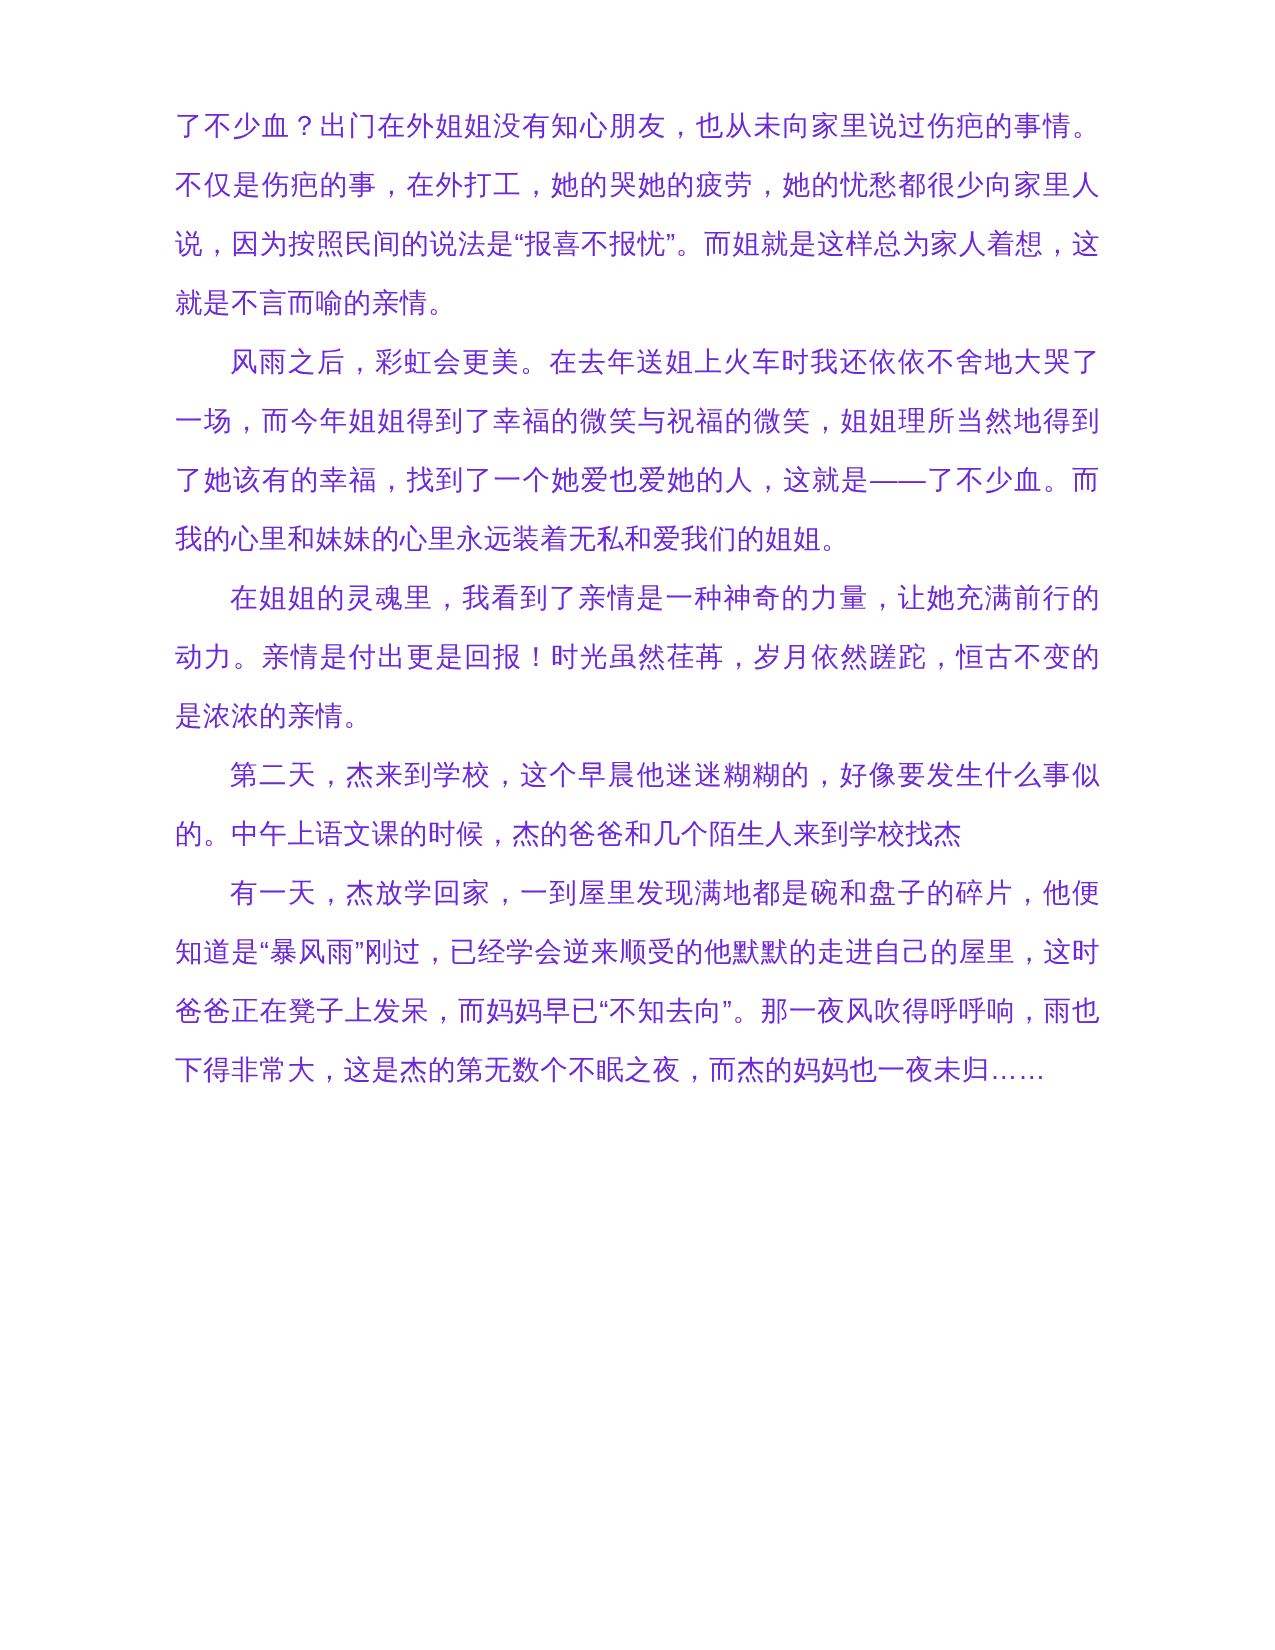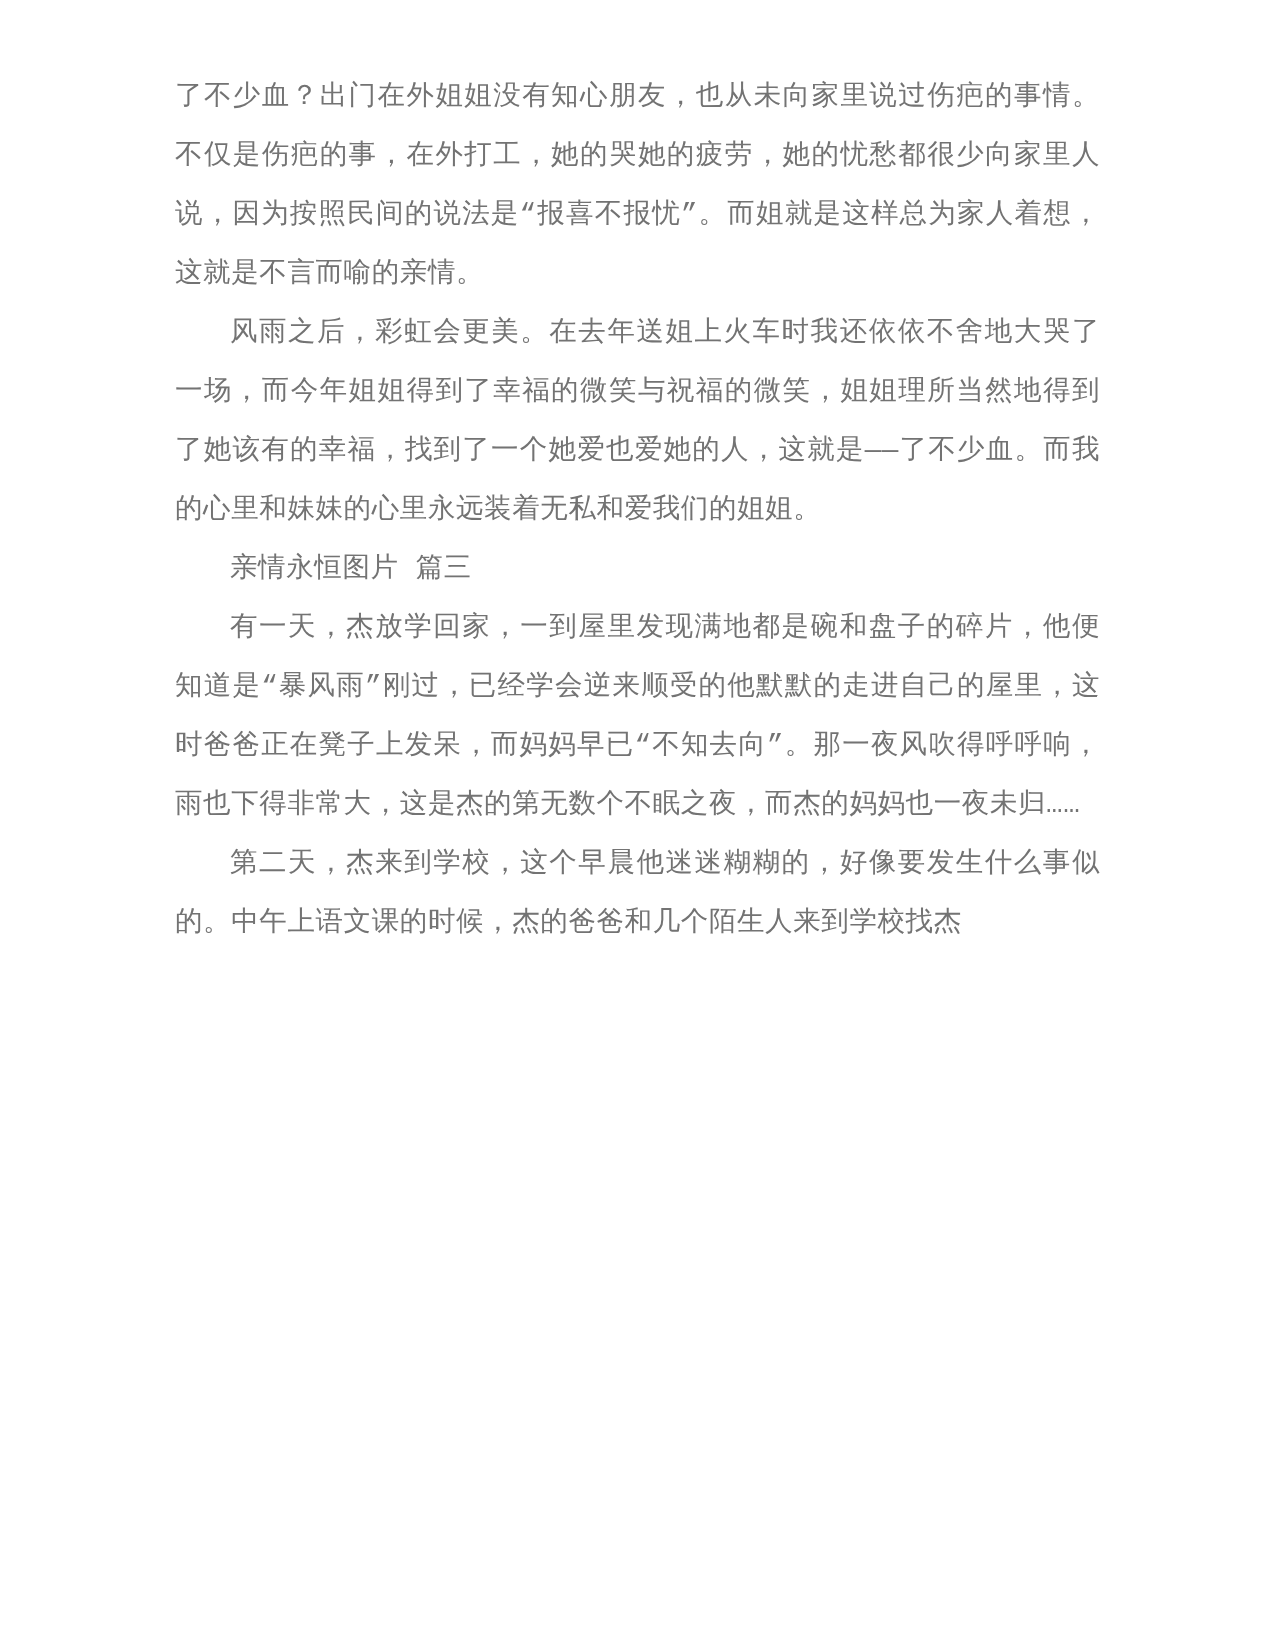--- a/index.html
+++ b/index.html
@@ -6,23 +6,23 @@
     margin: 0;
     padding: 0;
     background: #ffffff;
   }
   .page {
     position: relative;
     width: 1275px;
     height: 1650px;
     background: #ffffff;
     box-sizing: border-box;
-    padding: 67px 175px 0 175px;
-    font-family: Liberation Mono, monospace;
-    color: #737373;
+    padding: 96px 175px 0 175px;
+    font-family: Liberation Sans, sans-serif;
+    color: #6d28d9;
   }
   .doc-body {
     font-size: 27.5px;
     line-height: 59px;
     text-align: justify;
     text-justify: inter-ideograph;
     letter-spacing: 0.6px;
   }
   .para {
     margin: 0 0 0 0;
@@ -36,17 +36,17 @@
     text-indent: 2em;
   }
 </style>
 </head>
 <body>
 
 <div class="page">
   <div class="doc-body">
     <p class="para">了不少血？出门在外姐姐没有知心朋友，也从未向家里说过伤疤的事情。不仅是伤疤的事，在外打工，她的哭她的疲劳，她的忧愁都很少向家里人说，因为按照民间的说法是“报喜不报忧”。而姐就是这样总为家人着想，这就是不言而喻的亲情。</p>
     <p class="para indent">风雨之后，彩虹会更美。在去年送姐上火车时我还依依不舍地大哭了一场，而今年姐姐得到了幸福的微笑与祝福的微笑，姐姐理所当然地得到了她该有的幸福，找到了一个她爱也爱她的人，这就是——了不少血。而我的心里和妹妹的心里永远装着无私和爱我们的姐姐。</p>
-    <p class="heading">亲情永恒图片 篇三</p>
+    <p class="para indent">在姐姐的灵魂里，我看到了亲情是一种神奇的力量，让她充满前行的动力。亲情是付出更是回报！时光虽然荏苒，岁月依然蹉跎，恒古不变的是浓浓的亲情。</p>
+    <p class="para indent">第二天，杰来到学校，这个早晨他迷迷糊糊的，好像要发生什么事似的。中午上语文课的时候，杰的爸爸和几个陌生人来到学校找杰</p>
     <p class="para indent">有一天，杰放学回家，一到屋里发现满地都是碗和盘子的碎片，他便知道是“暴风雨”刚过，已经学会逆来顺受的他默默的走进自己的屋里，这时爸爸正在凳子上发呆，而妈妈早已“不知去向”。那一夜风吹得呼呼响，雨也下得非常大，这是杰的第无数个不眠之夜，而杰的妈妈也一夜未归……</p>
-    <p class="para indent">第二天，杰来到学校，这个早晨他迷迷糊糊的，好像要发生什么事似的。中午上语文课的时候，杰的爸爸和几个陌生人来到学校找杰</p>
   </div>
 </div>
 
 </body></html>

